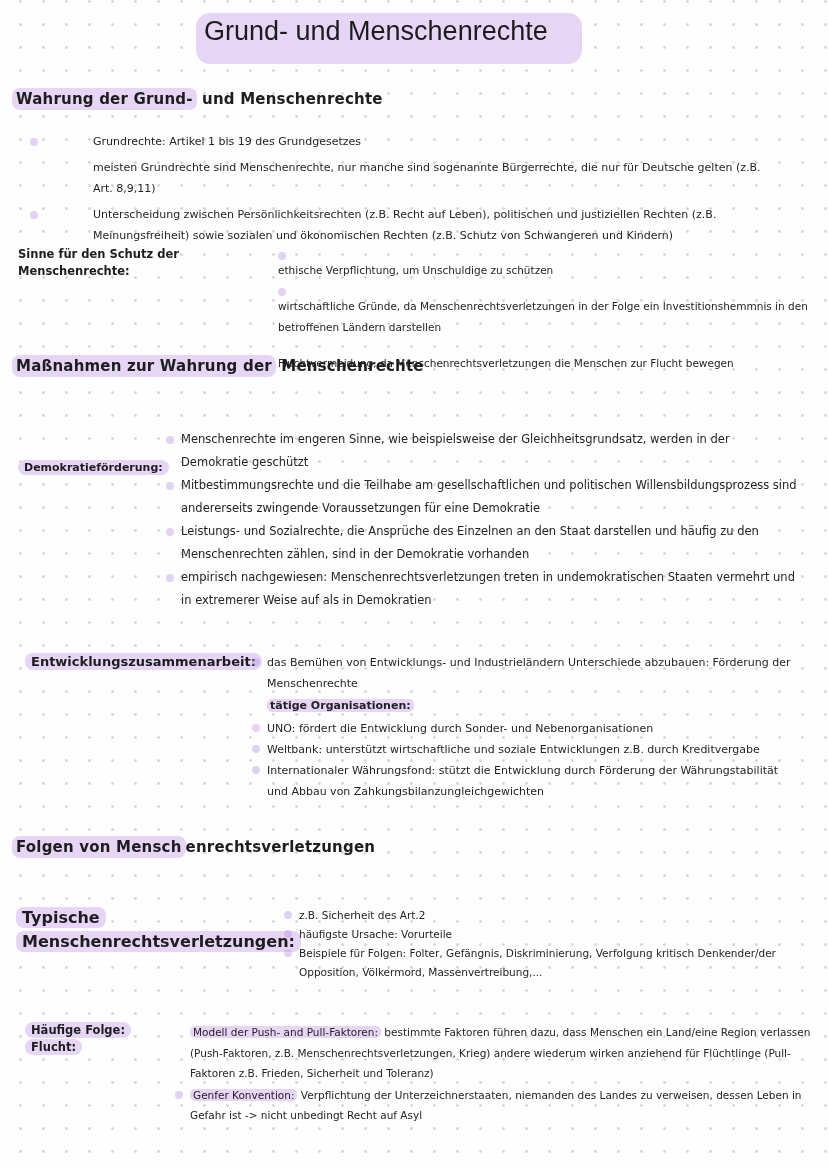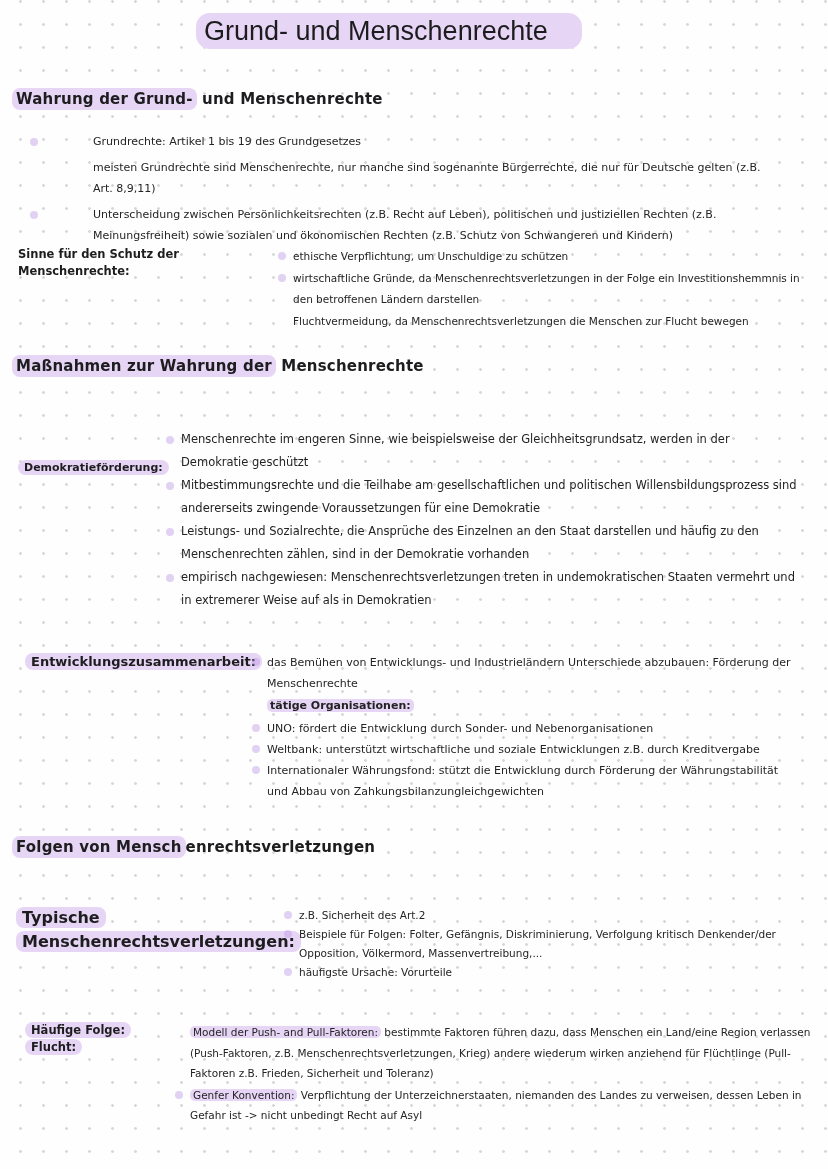--- a/index.html
+++ b/index.html
@@ -21,21 +21,21 @@
     font-size:27px;font-weight:500;color:#1c1c1e;
     white-space:nowrap;
   }
   .hl{
     background:#e7d5f5;
     border-radius:8px;
     padding:1px 6px;
     box-decoration-break:clone;
     -webkit-box-decoration-break:clone;
   }
-  .title .hl{border-radius:14px;padding:3px 34px 3px 8px;text-align:right;}
+  .title .hl{border-radius:14px;padding:3px 34px 18px 8px;text-align:right;}
   .heading{
     font-size:15px;font-weight:bold;color:#1d1d1f;
     white-space:nowrap;letter-spacing:0.2px;
   }
   .heading .hl{padding:2px 4px;}
   .label{
     font-weight:bold;color:#1d1d1f;
     line-height:1.5;
   }
   .section{display:flex;align-items:flex-start;}
@@ -48,21 +48,21 @@
     margin-right:7px;
   }
   .bullet.hidden{visibility:hidden;}
   .txt{color:#242426;}
   
   .list1{font-size:11px;line-height:21px;width:740px;}
   .list1 .bullet{margin-top:7px;}
   .list1 .row{margin-bottom:5px;gap:48px;}
   .motive-body{font-size:10.5px;line-height:21px;width:530px;}
   .motive-body .bullet{margin-top:6px;}
-  .motive-body .row{margin-bottom:1px;}
+  .motive-body .row{margin-bottom:1px;flex-direction:column;}
   .demo-body{font-size:11.5px;line-height:23px;width:632px;}
   .demo-body .bullet{margin-top:8px;}
   .demo-body .row{margin-bottom:0px;}
   .entw-body{font-size:11px;line-height:21px;width:540px;}
   .entw-body .bullet{margin-top:6px;}
   .entw-body .sub{font-weight:bold;margin:1px 0 2px 15px;}
   .typ-body{font-size:10.5px;line-height:19px;width:500px;}
   .typ-body .bullet{margin-top:5px;}
   .flucht-body{font-size:10.5px;line-height:20.5px;width:636px;}
   .flucht-body .bullet{margin-top:6px;}
@@ -178,25 +178,25 @@
     <div class="col-label label" style="width:268px;font-size:16px;">
       <span class="hl">Typische Menschenrechtsverletzungen:</span>
     </div>
     <div class="col-body typ-body">
       <div class="row">
         <span class="bullet"></span>
         <span class="txt">z.B. Sicherheit des Art.2</span>
       </div>
       <div class="row">
         <span class="bullet"></span>
+        <span class="txt">häufigste Ursache: Vorurteile</span>
+      </div>
+      <div class="row">
+        <span class="bullet"></span>
         <span class="txt">Beispiele für Folgen: Folter, Gefängnis, Diskriminierung, Verfolgung kritisch Denkender/der Opposition, Völkermord, Massenvertreibung,...</span>
-      </div>
-      <div class="row">
-        <span class="bullet"></span>
-        <span class="txt">häufigste Ursache: Vorurteile</span>
       </div>
     </div>
   </div>
 
   <div class="abs section" style="left:25px;top:1022px;">
     <div class="col-label label" style="width:150px;font-size:11.5px;">
       <span class="hl">Häufige Folge: Flucht:</span>
     </div>
     <div class="col-body flucht-body">
       <div class="row">

